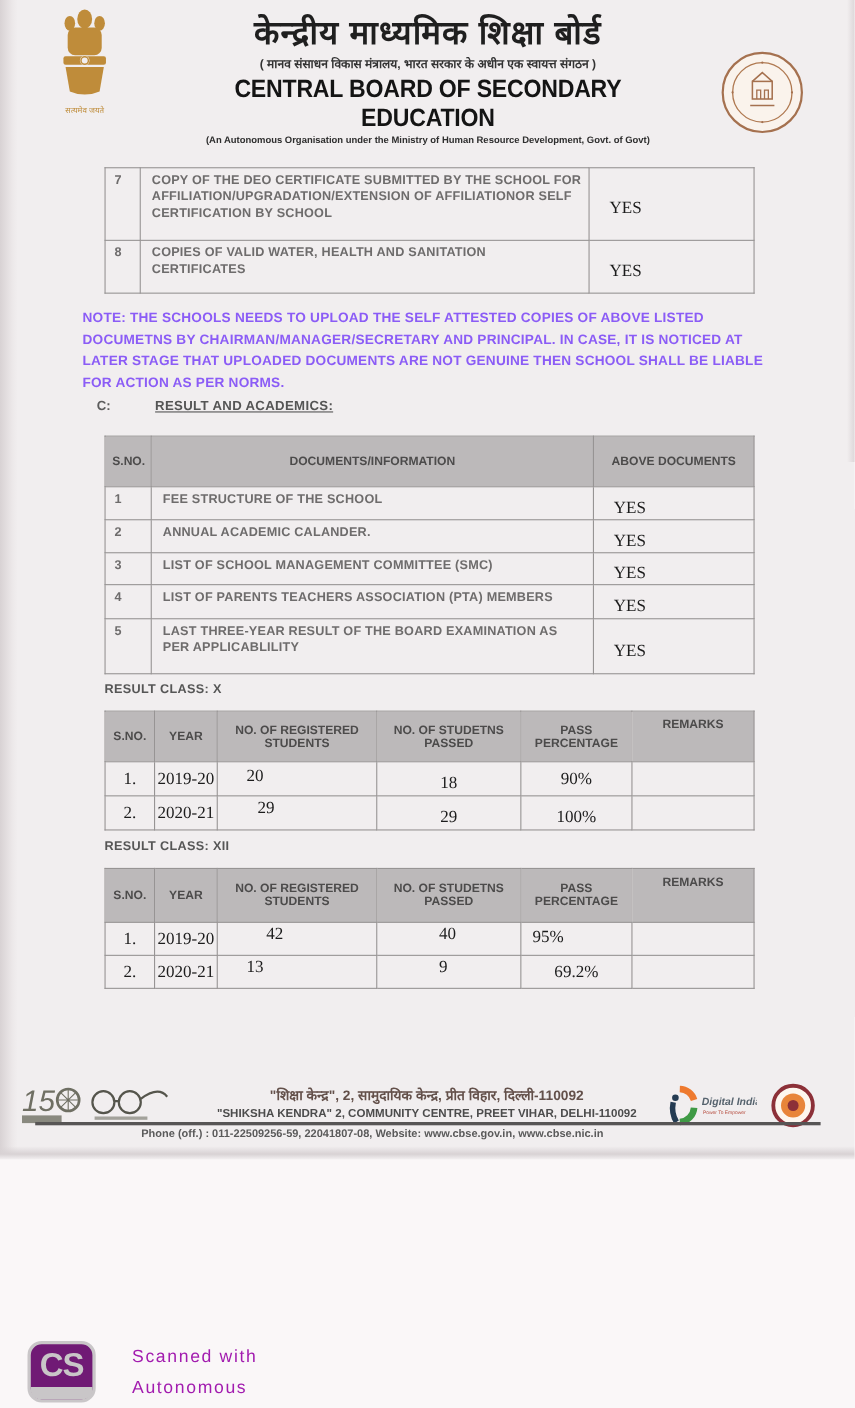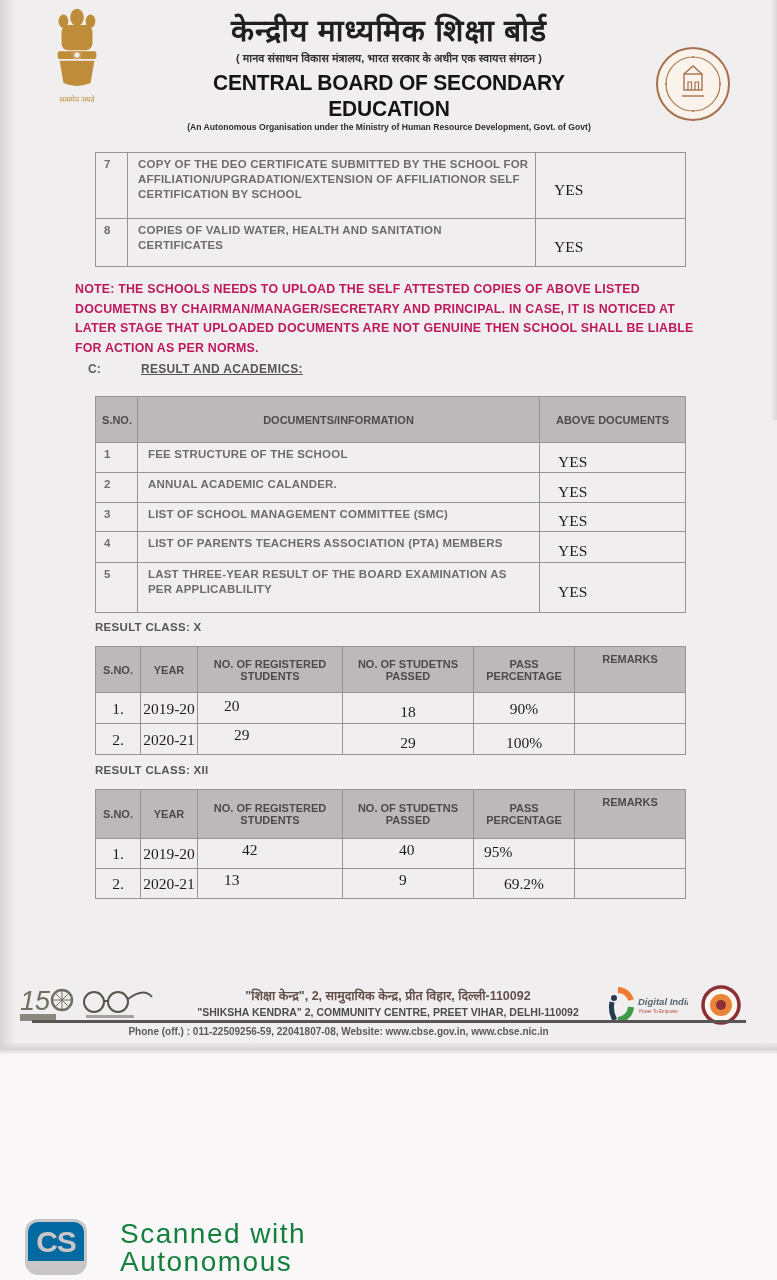--- a/index.html
+++ b/index.html
@@ -24,42 +24,42 @@
   
   table{border-collapse:collapse;table-layout:fixed;}
   td,th{border:1px solid #979494;vertical-align:top;overflow:hidden;}
   .scan-sans{color:#6e6c6c;font-size:11.5px;font-weight:bold;letter-spacing:0.2px;line-height:15px;}
   .serif-val{font-family:"Liberation Serif",serif;font-size:15.5px;color:#1c1c1c;font-weight:normal;}
   .hdr-cell{background:#bcb9ba;color:#4c4b4b;font-size:11px;font-weight:bold;text-align:center;vertical-align:middle;}
   .num-cell{text-align:left;padding:4px 0 0 8px;}
   .desc-cell{padding:4px 6px 0 10px;}
   .val-cell{padding:8px 0 0 18px;vertical-align:middle;}
   
-  .note{left:75px;top:280px;width:640px;font-size:12.4px;font-weight:bold;color:#be185d;
+  .note{left:75px;top:280px;width:640px;font-size:12.4px;font-weight:bold;color:#8b5cf6;
         line-height:19.5px;letter-spacing:0.2px;}
   .sec-c-label{left:88px;top:362px;font-size:12px;font-weight:bold;color:#5c5c5c;}
   .sec-c-title{left:141px;top:362px;font-size:12px;font-weight:bold;color:#555;
                text-decoration:underline;letter-spacing:0.3px;}
   .tbl-label{font-size:11.5px;font-weight:bold;color:#565656;letter-spacing:0.3px;}
   .res-cell{text-align:center;vertical-align:middle;padding-top:2px;}
   
   .addr-wrap{left:170px;top:987px;width:436px;text-align:center;}
   .addr-hi{font-size:12.5px;font-weight:bold;color:#63504a;}
   .addr-en{font-size:10.5px;font-weight:bold;color:#4c4c4c;margin-top:2px;}
   .foot-line{left:32px;top:1020px;width:714px;height:2.5px;background:#575555;}
   .phone-line{left:0px;top:1026px;width:677px;text-align:center;font-size:10px;
               font-weight:bold;color:#5a5a5a;}
   
   .wm-icon{left:25px;top:1219px;width:62px;height:56px;border:3.5px solid #c9c6c8;
-           border-radius:13px;box-sizing:border-box;background:#0369a1;}
+           border-radius:13px;box-sizing:border-box;background:#701a75;}
   .wm-cs{position:absolute;left:0;top:3px;width:100%;text-align:center;font-size:30px;
          font-weight:bold;color:#c9c6c8;letter-spacing:-1px;}
   .wm-bar{position:absolute;left:0;bottom:0;width:100%;height:11px;background:#c9c6c8;
           border-radius:0 0 8px 8px;}
-  .wm-text{left:120px;top:1220px;font-size:28px;color:#15803d;line-height:28px;
+  .wm-text{left:120px;top:1220px;font-size:16px;color:#a21caf;line-height:28px;
            letter-spacing:1.5px;}
 </style>
 </head>
 <body>
 
 <div id="screen">
   <div class="page">
     <div class="edge-left"></div>
     <div class="edge-right"></div>
 

